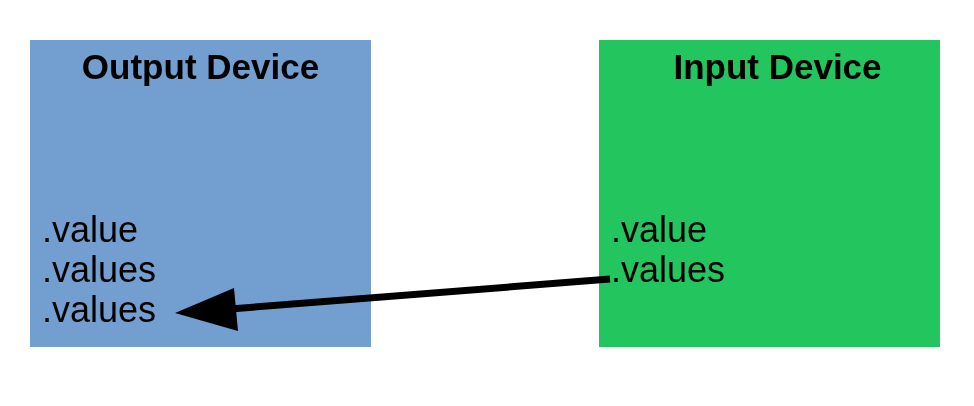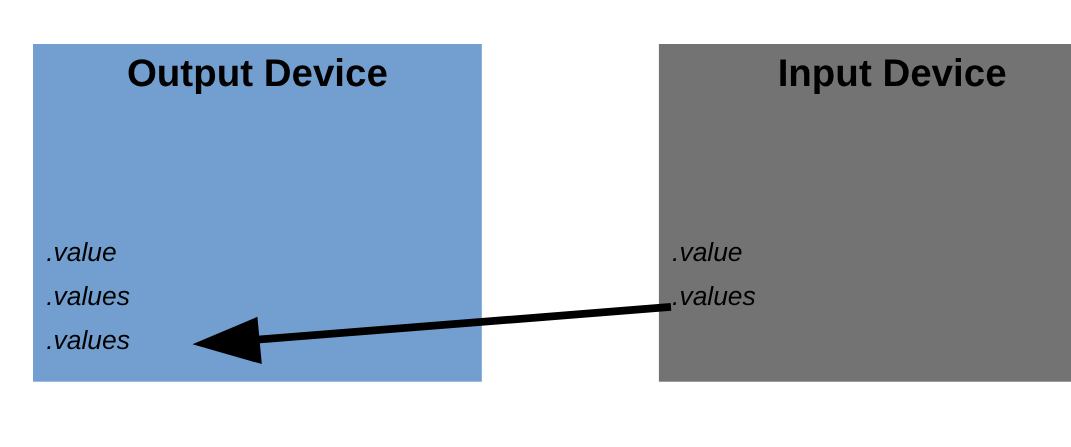--- a/index.html
+++ b/index.html
@@ -11,41 +11,40 @@
     height: 406px;
     background: #ffffff;
     position: relative;
     overflow: hidden;
     font-family: "Liberation Sans", sans-serif;
     color: #000000;
   }
   .device-box {
     position: absolute;
     top: 40px;
-    width: 408px;
+    width: 341px;
     height: 307px;
     box-sizing: border-box;
   }
   .device-box.left  { left: 30px;  }
   .device-box.right { left: 599px; }
   .box-title {
     padding-top: 6px;
     text-align: center;
     font-weight: bold;
     font-size: 35px;
     line-height: 1.2;
   }
   .prop-list {
     position: absolute;
     left: 12px;
     top: 170px;
-    font-size: 24px;
+    font-size: 36px;
     line-height: 40px;
     white-space: nowrap;
-    font-style: italic;
   }
   .arrow-layer {
     position: absolute;
     left: 0;
     top: 0;
     width: 974px;
     height: 406px;
     pointer-events: none;
   }
 </style>
@@ -54,21 +53,21 @@
 
 <div class="device-box left" style="background: rgb(114, 159, 207);">
   <div class="box-title">Output Device</div>
   <div class="prop-list">
       <div>.value</div>
       <div>.values</div>
       <div>.values</div>
     </div>
 </div>
 
-<div class="device-box right" style="background: #737373; padding-left: 16px;">
+<div class="device-box right" style="background: #22c55e; padding-left: 16px;">
   <div class="box-title">Input Device</div>
   <div class="prop-list">
       <div>.value</div>
       <div>.values</div>
     </div>
 </div>
 
 <svg class="arrow-layer" viewBox="0 0 974 406" xmlns="http://www.w3.org/2000/svg">
   <line x1="610" y1="279" x2="230" y2="309" stroke="#000000" stroke-width="7"></line>
   <polygon points="175,313 234,288 238,331" fill="#000000"></polygon>

